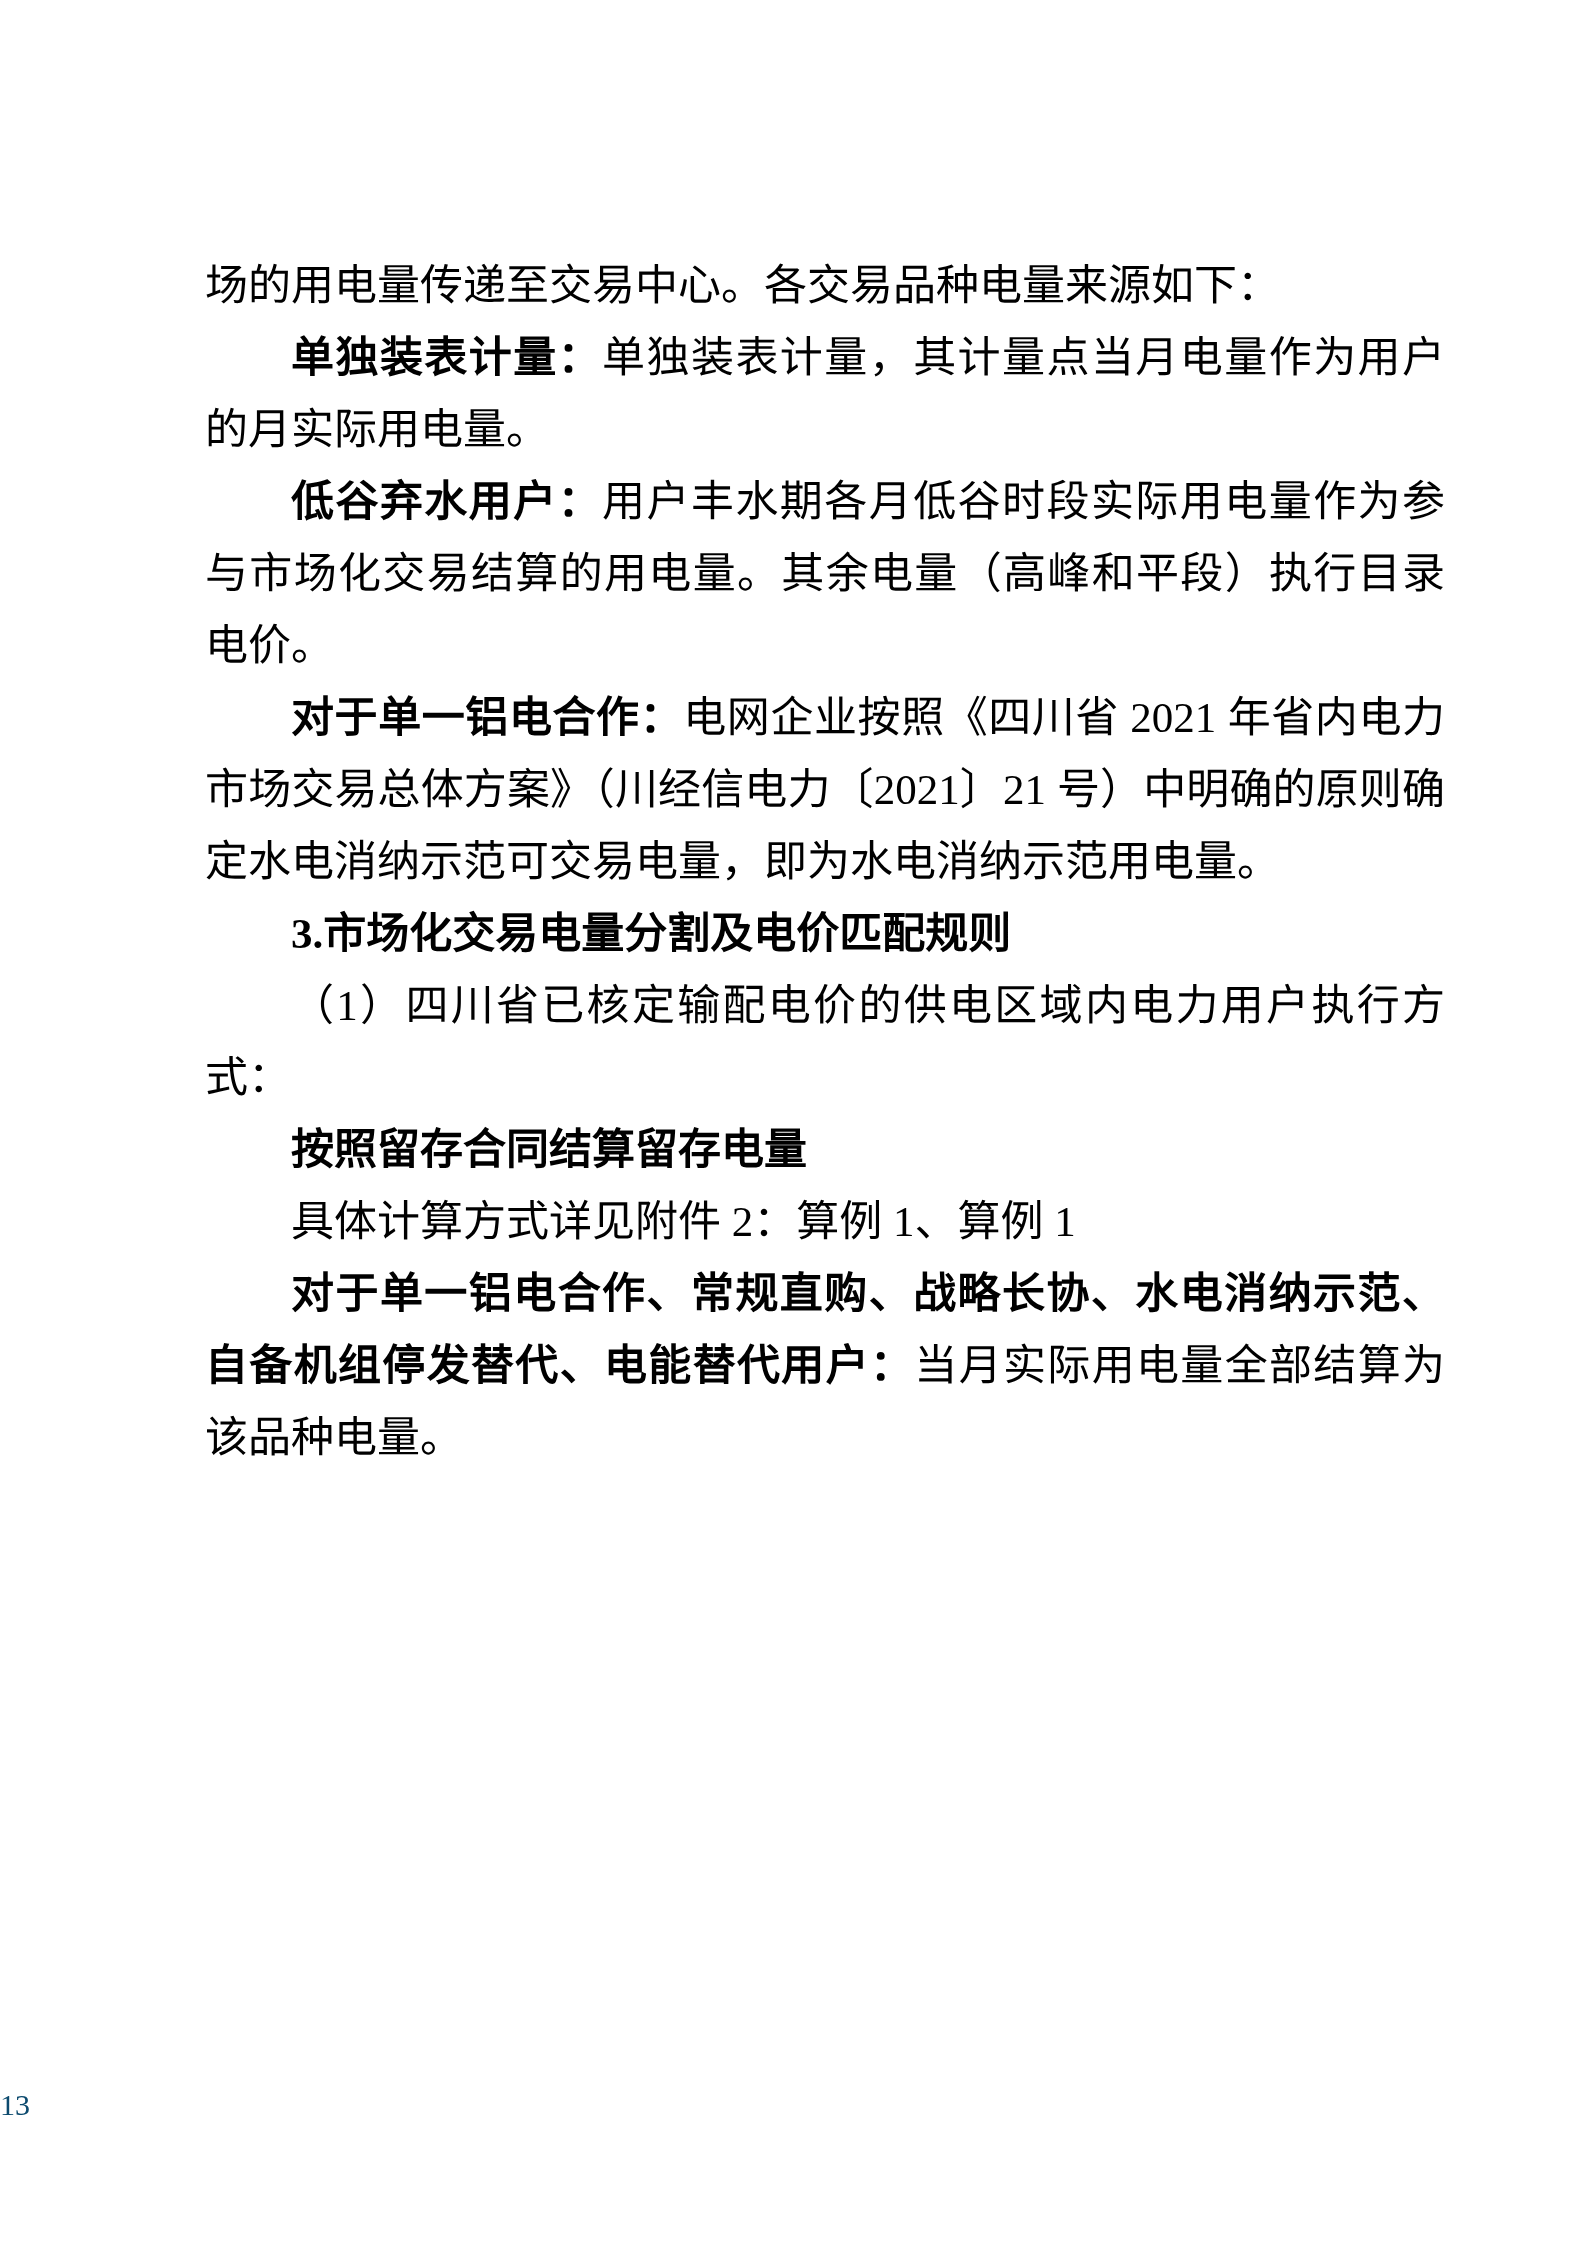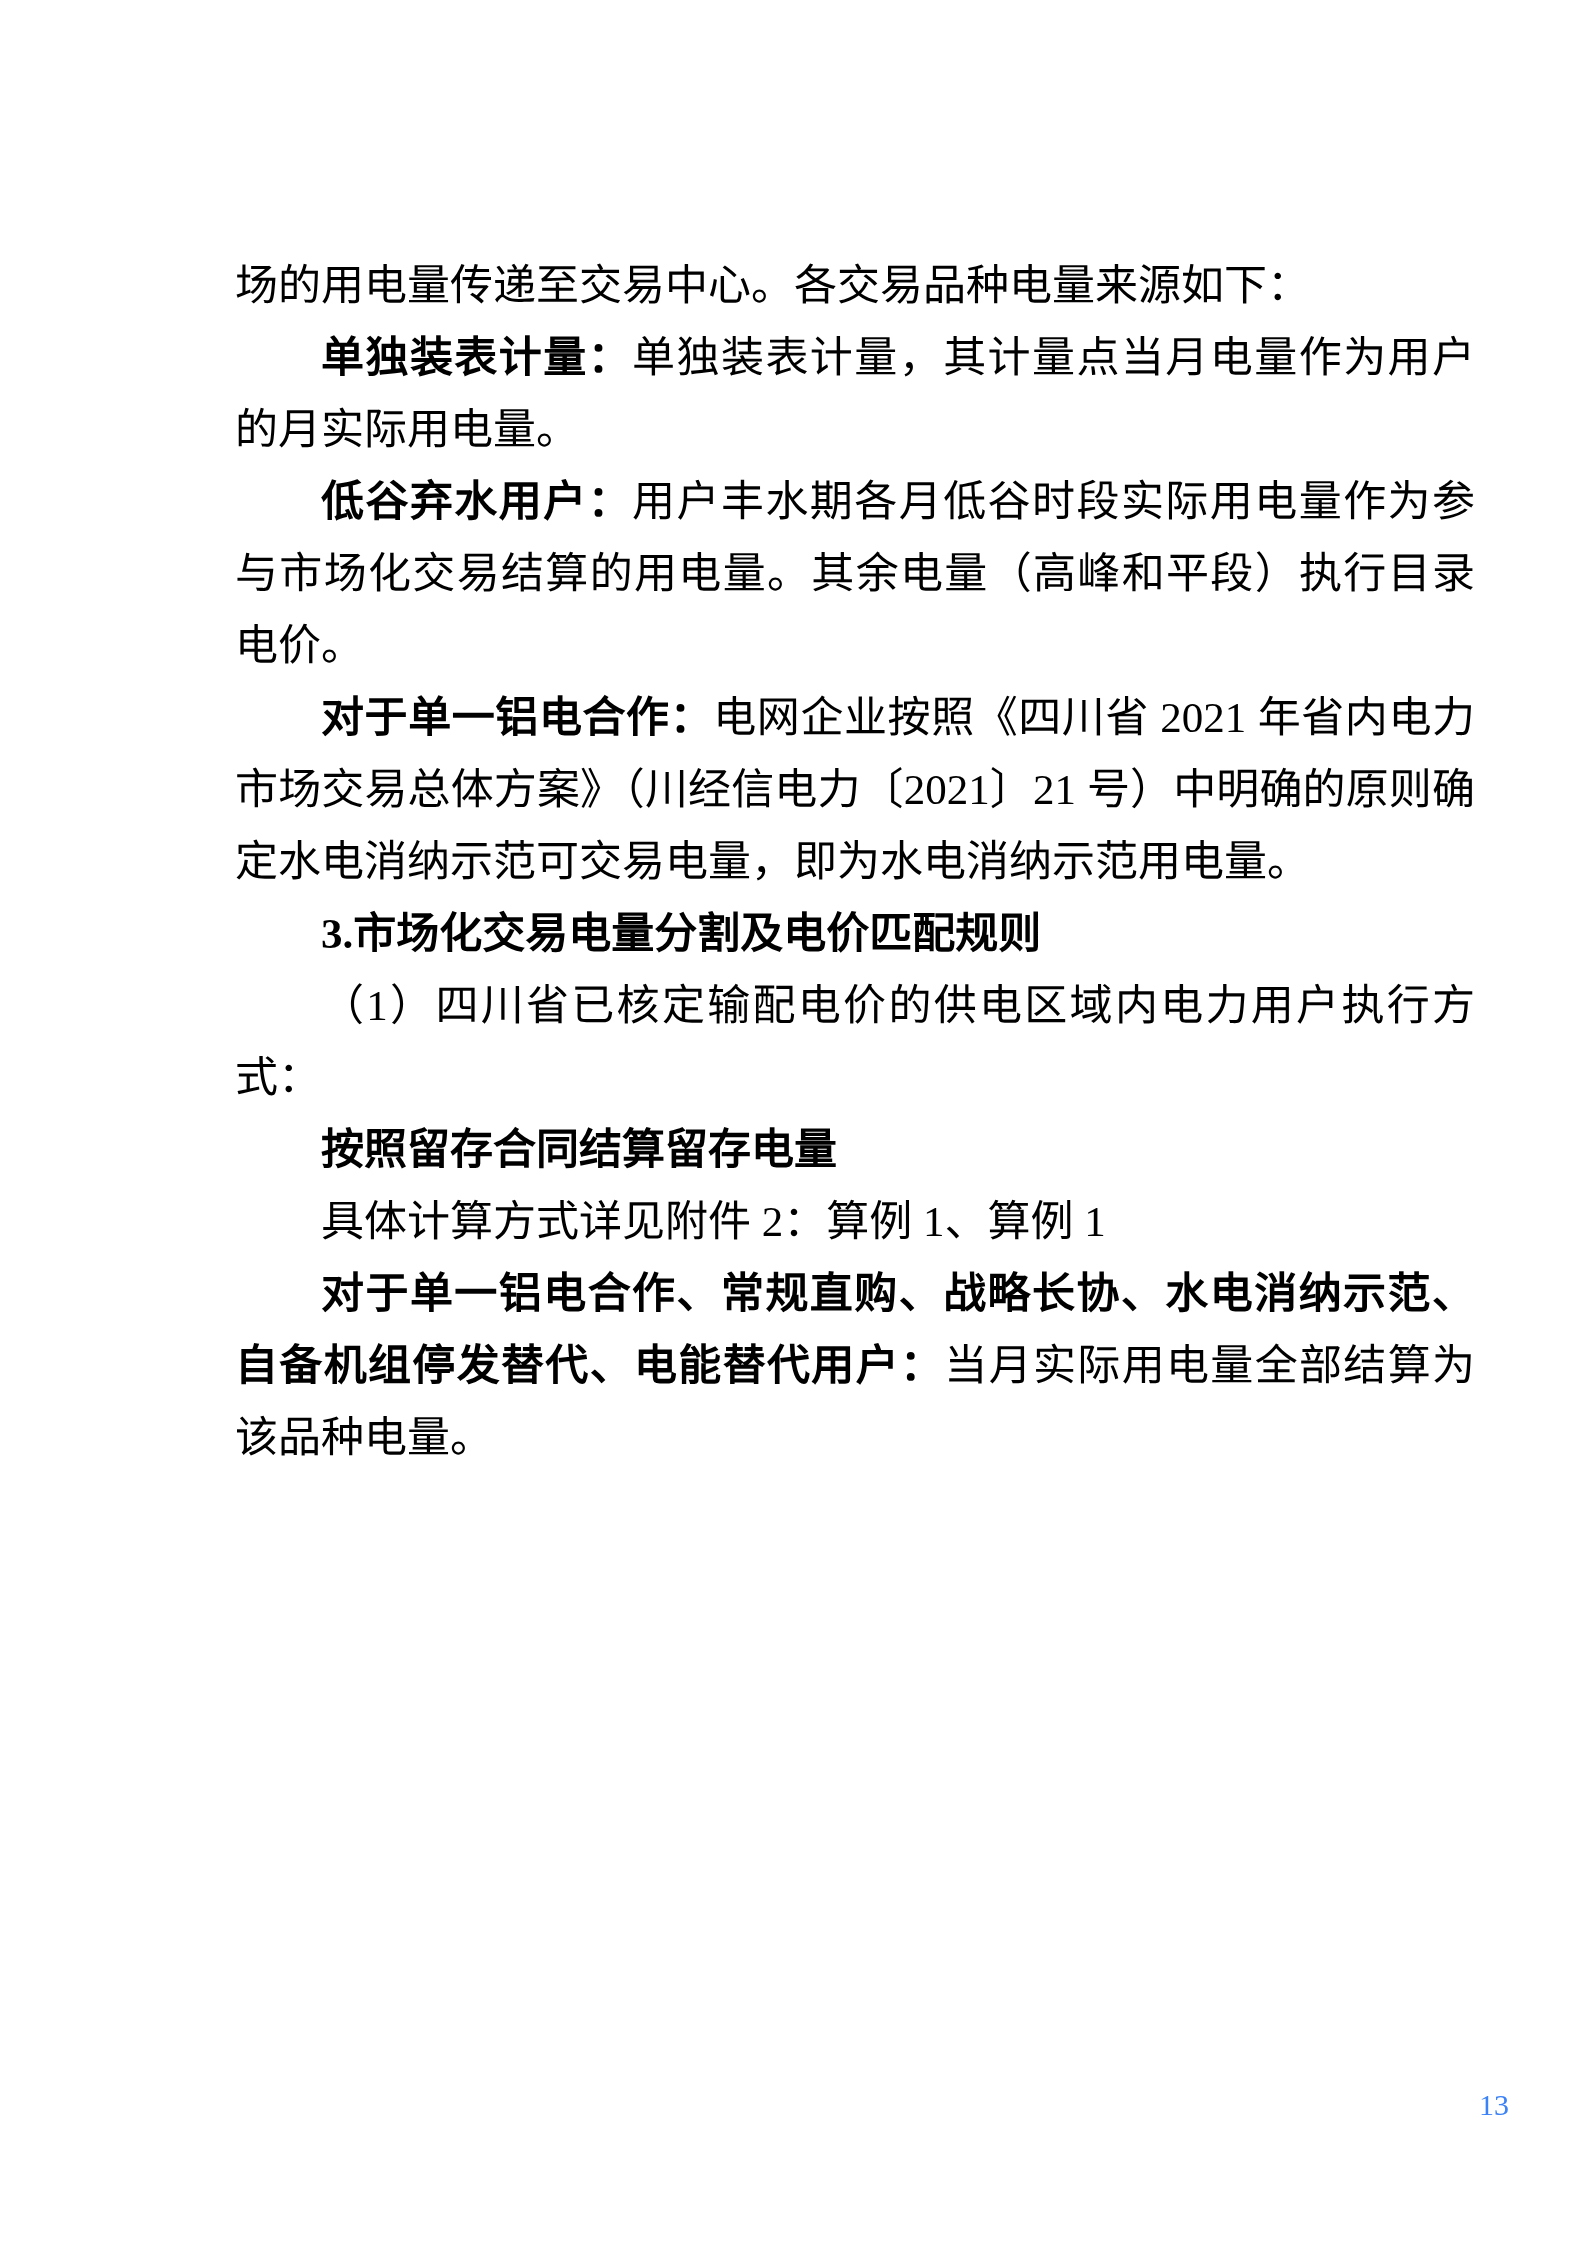--- a/index.html
+++ b/index.html
@@ -27,45 +27,44 @@
     position: absolute;
     left: 205px;
     top: 250px;
     width: 1240px;
     font-size: 43px;
     line-height: 72px;
     text-align: justify;
     text-justify: inter-ideograph;
     letter-spacing: 0;
     word-break: normal;
-    margin-left: 30px;
   }
   .para {
     margin: 0;
     padding: 0;
     text-indent: 2em;
   }
   .para.no-indent {
     text-indent: 0;
   }
   .run {
     font-weight: 400;
   }
   .run.bold {
     font-weight: 700;
   }
   .page-number {
     position: absolute;
     top: 2088px;
     left: 0;
     width: 1509px;
-    text-align: right;
+    text-align: left;
     font-size: 30px;
     line-height: 34px;
-    color: #3b82f6;
+    color: #0c4a6e;
   }
 </style>
 </head>
 <body>
 
 <div class="page">
   <div class="text-block">
       <p class="para no-indent"><span class="run">场的用电量传递至交易中心。各交易品种电量来源如下：</span></p>
       <p class="para"><span class="run bold">单独装表计量：</span><span class="run">单独装表计量，其计量点当月电量作为用户的月实际用电量。</span></p>
       <p class="para"><span class="run bold">低谷弃水用户：</span><span class="run">用户丰水期各月低谷时段实际用电量作为参与市场化交易结算的用电量。其余电量（高峰和平段）执行目录电价。</span></p>

